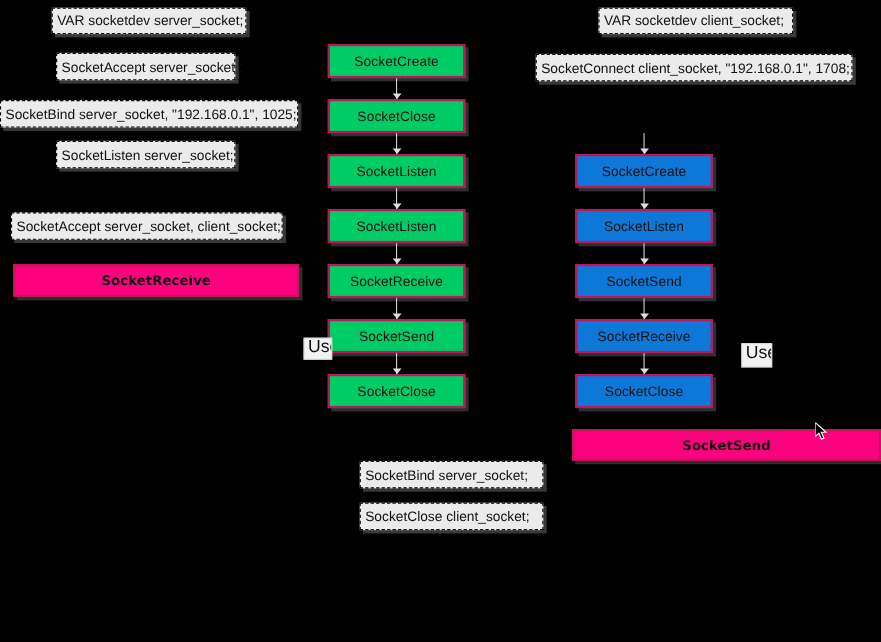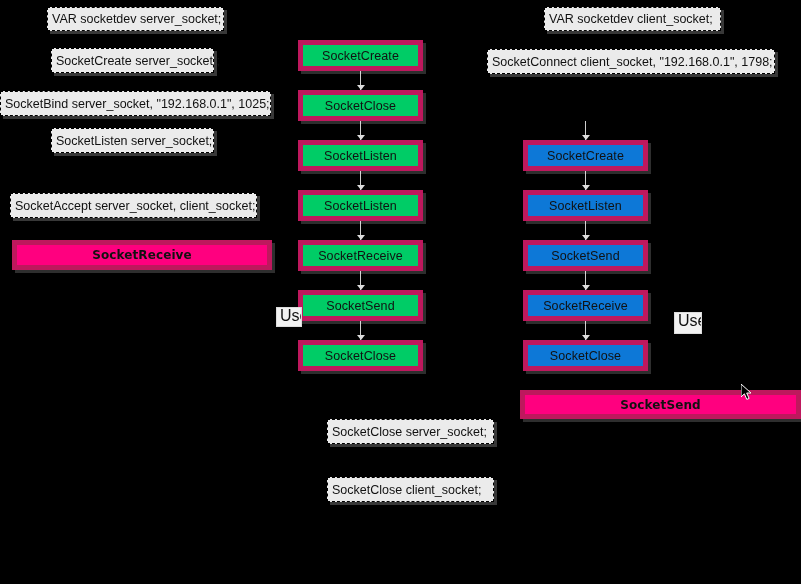--- a/index.html
+++ b/index.html
@@ -20,21 +20,21 @@
     left: 0; top: 0;
     width: 651px;
     height: 584px;
     background: #000000;
   }
 
   
   .node {
     position: absolute;
     box-sizing: border-box;
-    border: 5px solid #be185d;
+    border: 2px solid #be185d;
     display: flex;
     align-items: center;
     justify-content: center;
     font-size: 12.5px;
     color: #111111;
     letter-spacing: 0.1px;
     white-space: nowrap;
     box-shadow: 3px 3px 0 rgba(255,255,255,0.18);
   }
   .node.green { background: #00cc66; }
@@ -124,34 +124,34 @@
       <div class="vline" style="left: 585px; top: 221px; height: 19px;"></div>
       <div class="arrowhead" style="left: 581.5px; top: 235px;"></div>
       <div class="vline" style="left: 585px; top: 271px; height: 19px;"></div>
       <div class="arrowhead" style="left: 581.5px; top: 285px;"></div>
       <div class="vline" style="left: 585px; top: 321px; height: 19px;"></div>
       <div class="arrowhead" style="left: 581.5px; top: 335px;"></div>
     </div>
 
   <div id="server-code-group">
       <div class="code" style="left: 47px; top: 7px; width: 177px; height: 24px;">VAR socketdev server_socket;</div>
-      <div class="code" style="left: 51px; top: 48px; width: 163px; height: 25px;">SocketCreate server_socket ;</div>
+      <div class="code" style="left: 51px; top: 48px; width: 163px; height: 25px;">SocketAccept server_socket ;</div>
       <div class="code" style="left: 0px; top: 91px; width: 271px; height: 25px;">SocketBind server_socket, "192.168.0.1", 1025;</div>
       <div class="code" style="left: 51px; top: 128px; width: 163px; height: 25px;">SocketListen server_socket;</div>
       <div class="code" style="left: 10px; top: 193px; width: 247px; height: 25px;">SocketAccept server_socket, client_socket;</div>
     </div>
 
   <div id="client-code-group">
       <div class="code" style="left: 544px; top: 7px; width: 177px; height: 24px;">VAR socketdev client_socket;</div>
-      <div class="code" style="left: 487px; top: 49px; width: 288px; height: 25px;">SocketConnect client_socket, "192.168.0.1", 1798;</div>
+      <div class="code" style="left: 487px; top: 49px; width: 288px; height: 25px;">SocketConnect client_socket, "192.168.0.1", 1708;</div>
     </div>
 
   <div id="close-code-group">
-      <div class="code" style="left: 327px; top: 419px; width: 167px; height: 25px;">SocketClose server_socket;</div>
-      <div class="code" style="left: 327px; top: 477px; width: 167px; height: 25px;">SocketClose client_socket;</div>
+      <div class="code" style="left: 327px; top: 419px; width: 167px; height: 25px;">SocketBind server_socket;</div>
+      <div class="code" style="left: 327px; top: 457px; width: 167px; height: 25px;">SocketClose client_socket;</div>
     </div>
 
   <div id="highlight-group">
       <div class="node pink" style="background: rgb(255, 0, 127); left: 12px; top: 240px; width: 260px; height: 30px;">SocketReceive</div>
       <div class="node pink" style="background: rgb(255, 0, 127); left: 520px; top: 390px; width: 281px; height: 29px;">SocketSend</div>
     </div>
 
   <div id="server-node-group">
       <div class="node green" style="left: 298px; top: 40px; width: 125px; height: 31px;">SocketCreate</div>
       <div class="node green" style="left: 298px; top: 90px; width: 125px; height: 31px;">SocketClose</div>

